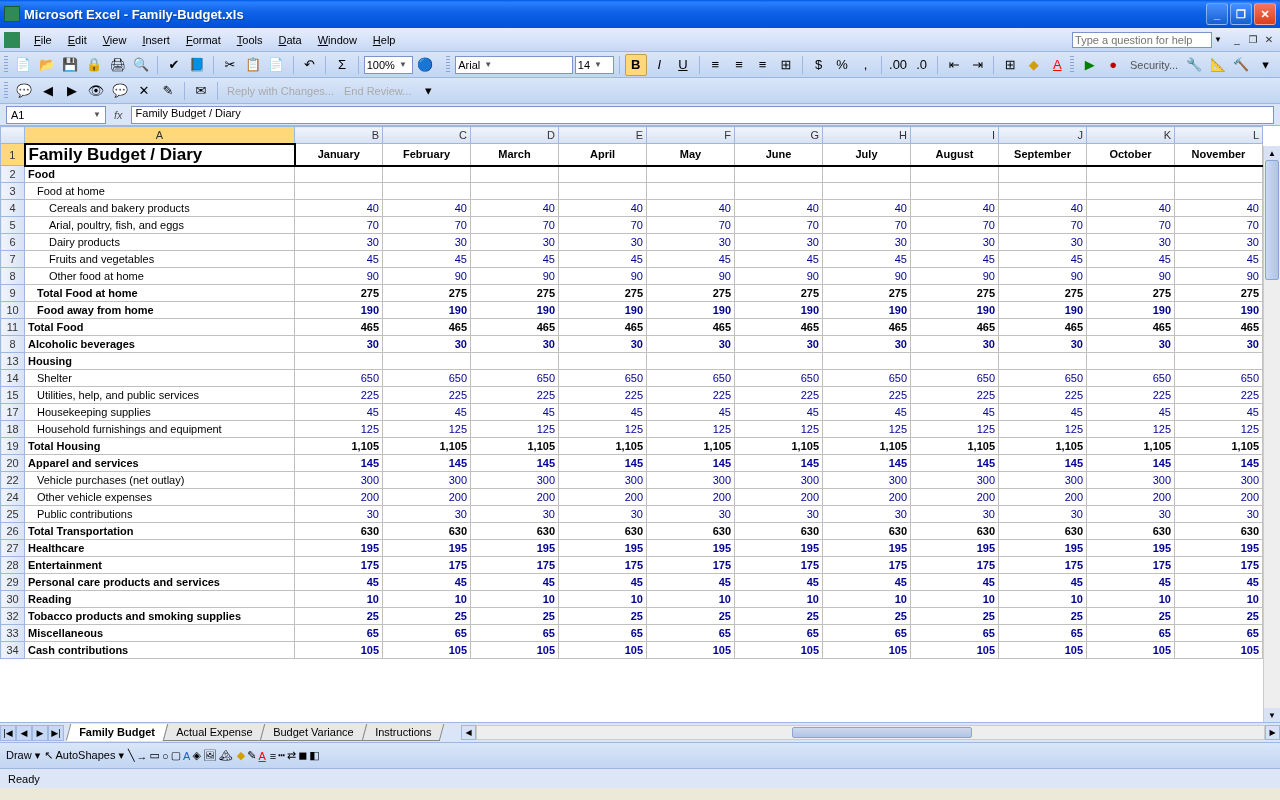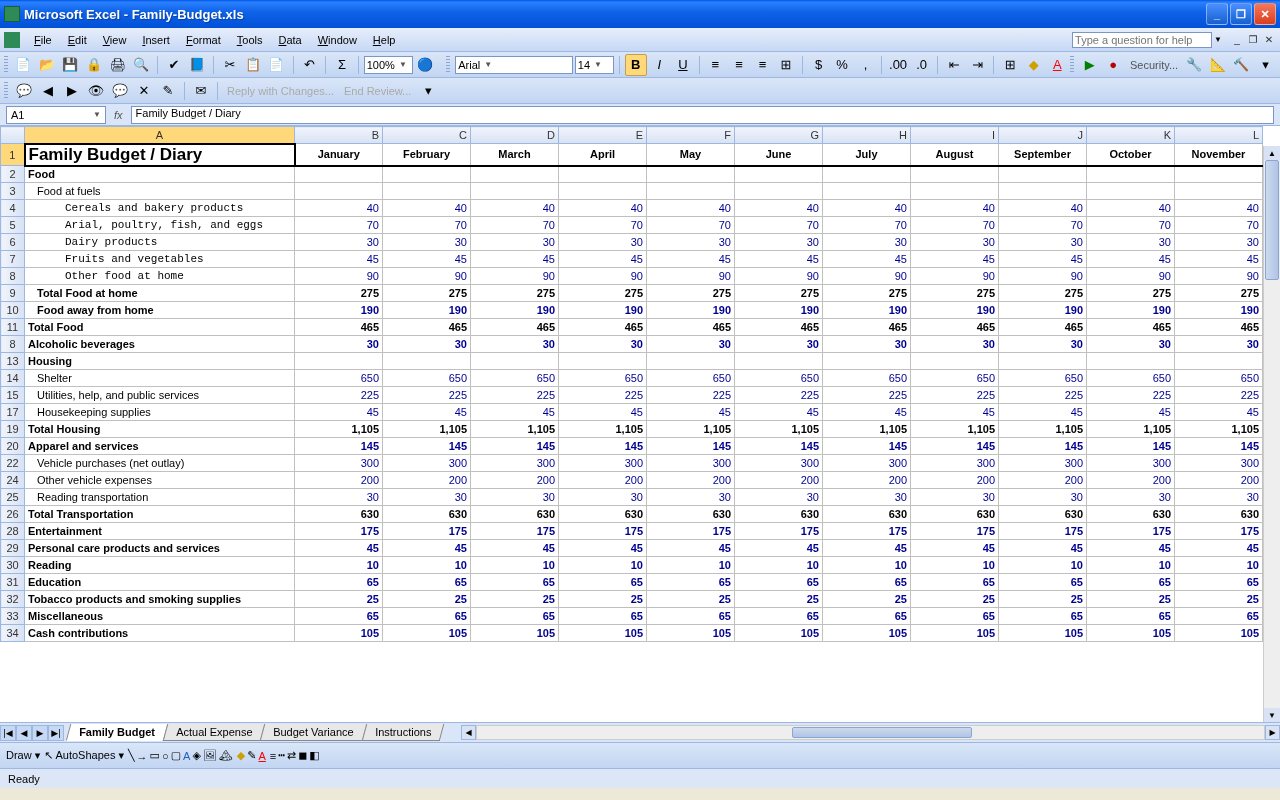--- a/index.html
+++ b/index.html
@@ -52,21 +52,21 @@
 .grid .col-m { width: 88px; text-align: right; }
 .grid .col-a.cell { text-align: left; }
 .grid tr.r1 td.col-a { font-size: 17px; font-weight: bold; border-right: 2px solid black; }
 .grid tr.r1 td { border-bottom: 2px solid black; font-weight: bold; text-align: center; }
 .grid tr.r1 th.rh { height: 22px; }
 .grid .num { color: #000090; text-align: right; }
 .grid .boldrow td { font-weight: bold; }
 .grid .totalrow td { font-weight: bold; }
 .grid .totalrow td.num { color: black; }
 .grid .indent1 { padding-left: 12px; }
-.grid .indent2 { padding-left: 40px; font-family: Liberation Mono, monospace; }
+.grid .indent2 { padding-left: 24px; }
 .grid .sel { border: 2px solid black !important; }
 .grid th.active { background: #ffd87a; }
 .vscroll { position: absolute; right: 0; top: 20px; bottom: 0; width: 17px; background: #eee; border-left: 1px solid #ccc; }
 .vscroll .thumb { position: absolute; left: 1px; right: 1px; top: 14px; height: 120px; background: linear-gradient(to right, #cdd9ee, #b0c4e6); border: 1px solid #8aa5d4; border-radius: 2px; }
 .vscroll .arr { position: absolute; left: 0; right: 0; height: 14px; background: #d8e2f4; display:flex; align-items:center; justify-content:center; font-size:8px; }
 .vscroll .arr.up { top: 0; }
 .vscroll .arr.down { bottom: 0; }
 
 
 .tab-row { background: #dae6f8; height: 20px; display: flex; align-items: center; border-top: 1px solid #9db8e0; }
@@ -262,21 +262,21 @@
           <td class="col-m"></td>
           <td class="col-m"></td>
           <td class="col-m"></td>
           <td class="col-m"></td>
           <td class="col-m"></td>
           <td class="col-m"></td>
           <td class="col-m"></td>
         </tr>
         <tr class="">
           <th class="rh ">3</th>
-          <td class="col-a cell indent1">Food at fuels</td>
+          <td class="col-a cell indent1">Food at home</td>
           <td class="col-m"></td>
           <td class="col-m"></td>
           <td class="col-m"></td>
           <td class="col-m"></td>
           <td class="col-m"></td>
           <td class="col-m"></td>
           <td class="col-m"></td>
           <td class="col-m"></td>
           <td class="col-m"></td>
           <td class="col-m"></td>
@@ -470,20 +470,35 @@
           <td class="col-m num" style="">45</td>
           <td class="col-m num" style="">45</td>
           <td class="col-m num" style="">45</td>
           <td class="col-m num" style="">45</td>
           <td class="col-m num" style="">45</td>
           <td class="col-m num" style="">45</td>
           <td class="col-m num" style="">45</td>
           <td class="col-m num" style="">45</td>
           <td class="col-m num" style="">45</td>
         </tr>
+        <tr class="">
+          <th class="rh ">18</th>
+          <td class="col-a cell indent1">Household furnishings and equipment</td>
+          <td class="col-m num" style="">125</td>
+          <td class="col-m num" style="">125</td>
+          <td class="col-m num" style="">125</td>
+          <td class="col-m num" style="">125</td>
+          <td class="col-m num" style="">125</td>
+          <td class="col-m num" style="">125</td>
+          <td class="col-m num" style="">125</td>
+          <td class="col-m num" style="">125</td>
+          <td class="col-m num" style="">125</td>
+          <td class="col-m num" style="">125</td>
+          <td class="col-m num" style="">125</td>
+        </tr>
         <tr class="boldrow totalrow ">
           <th class="rh ">19</th>
           <td class="col-a cell ">Total Housing</td>
           <td class="col-m num" style="color:black">1,105</td>
           <td class="col-m num" style="color:black">1,105</td>
           <td class="col-m num" style="color:black">1,105</td>
           <td class="col-m num" style="color:black">1,105</td>
           <td class="col-m num" style="color:black">1,105</td>
           <td class="col-m num" style="color:black">1,105</td>
           <td class="col-m num" style="color:black">1,105</td>
@@ -532,21 +547,21 @@
           <td class="col-m num" style="">200</td>
           <td class="col-m num" style="">200</td>
           <td class="col-m num" style="">200</td>
           <td class="col-m num" style="">200</td>
           <td class="col-m num" style="">200</td>
           <td class="col-m num" style="">200</td>
           <td class="col-m num" style="">200</td>
         </tr>
         <tr class="">
           <th class="rh ">25</th>
-          <td class="col-a cell indent1">Reading transportation</td>
+          <td class="col-a cell indent1">Public contributions</td>
           <td class="col-m num" style="">30</td>
           <td class="col-m num" style="">30</td>
           <td class="col-m num" style="">30</td>
           <td class="col-m num" style="">30</td>
           <td class="col-m num" style="">30</td>
           <td class="col-m num" style="">30</td>
           <td class="col-m num" style="">30</td>
           <td class="col-m num" style="">30</td>
           <td class="col-m num" style="">30</td>
           <td class="col-m num" style="">30</td>
@@ -561,20 +576,35 @@
           <td class="col-m num" style="color:black">630</td>
           <td class="col-m num" style="color:black">630</td>
           <td class="col-m num" style="color:black">630</td>
           <td class="col-m num" style="color:black">630</td>
           <td class="col-m num" style="color:black">630</td>
           <td class="col-m num" style="color:black">630</td>
           <td class="col-m num" style="color:black">630</td>
           <td class="col-m num" style="color:black">630</td>
         </tr>
         <tr class="boldrow ">
+          <th class="rh ">27</th>
+          <td class="col-a cell ">Healthcare</td>
+          <td class="col-m num" style="">195</td>
+          <td class="col-m num" style="">195</td>
+          <td class="col-m num" style="">195</td>
+          <td class="col-m num" style="">195</td>
+          <td class="col-m num" style="">195</td>
+          <td class="col-m num" style="">195</td>
+          <td class="col-m num" style="">195</td>
+          <td class="col-m num" style="">195</td>
+          <td class="col-m num" style="">195</td>
+          <td class="col-m num" style="">195</td>
+          <td class="col-m num" style="">195</td>
+        </tr>
+        <tr class="boldrow ">
           <th class="rh ">28</th>
           <td class="col-a cell ">Entertainment</td>
           <td class="col-m num" style="">175</td>
           <td class="col-m num" style="">175</td>
           <td class="col-m num" style="">175</td>
           <td class="col-m num" style="">175</td>
           <td class="col-m num" style="">175</td>
           <td class="col-m num" style="">175</td>
           <td class="col-m num" style="">175</td>
           <td class="col-m num" style="">175</td>
@@ -604,35 +634,20 @@
           <td class="col-m num" style="">10</td>
           <td class="col-m num" style="">10</td>
           <td class="col-m num" style="">10</td>
           <td class="col-m num" style="">10</td>
           <td class="col-m num" style="">10</td>
           <td class="col-m num" style="">10</td>
           <td class="col-m num" style="">10</td>
           <td class="col-m num" style="">10</td>
           <td class="col-m num" style="">10</td>
           <td class="col-m num" style="">10</td>
-        </tr>
-        <tr class="boldrow ">
-          <th class="rh ">31</th>
-          <td class="col-a cell ">Education</td>
-          <td class="col-m num" style="">65</td>
-          <td class="col-m num" style="">65</td>
-          <td class="col-m num" style="">65</td>
-          <td class="col-m num" style="">65</td>
-          <td class="col-m num" style="">65</td>
-          <td class="col-m num" style="">65</td>
-          <td class="col-m num" style="">65</td>
-          <td class="col-m num" style="">65</td>
-          <td class="col-m num" style="">65</td>
-          <td class="col-m num" style="">65</td>
-          <td class="col-m num" style="">65</td>
         </tr>
         <tr class="boldrow ">
           <th class="rh ">32</th>
           <td class="col-a cell ">Tobacco products and smoking supplies</td>
           <td class="col-m num" style="">25</td>
           <td class="col-m num" style="">25</td>
           <td class="col-m num" style="">25</td>
           <td class="col-m num" style="">25</td>
           <td class="col-m num" style="">25</td>
           <td class="col-m num" style="">25</td>

